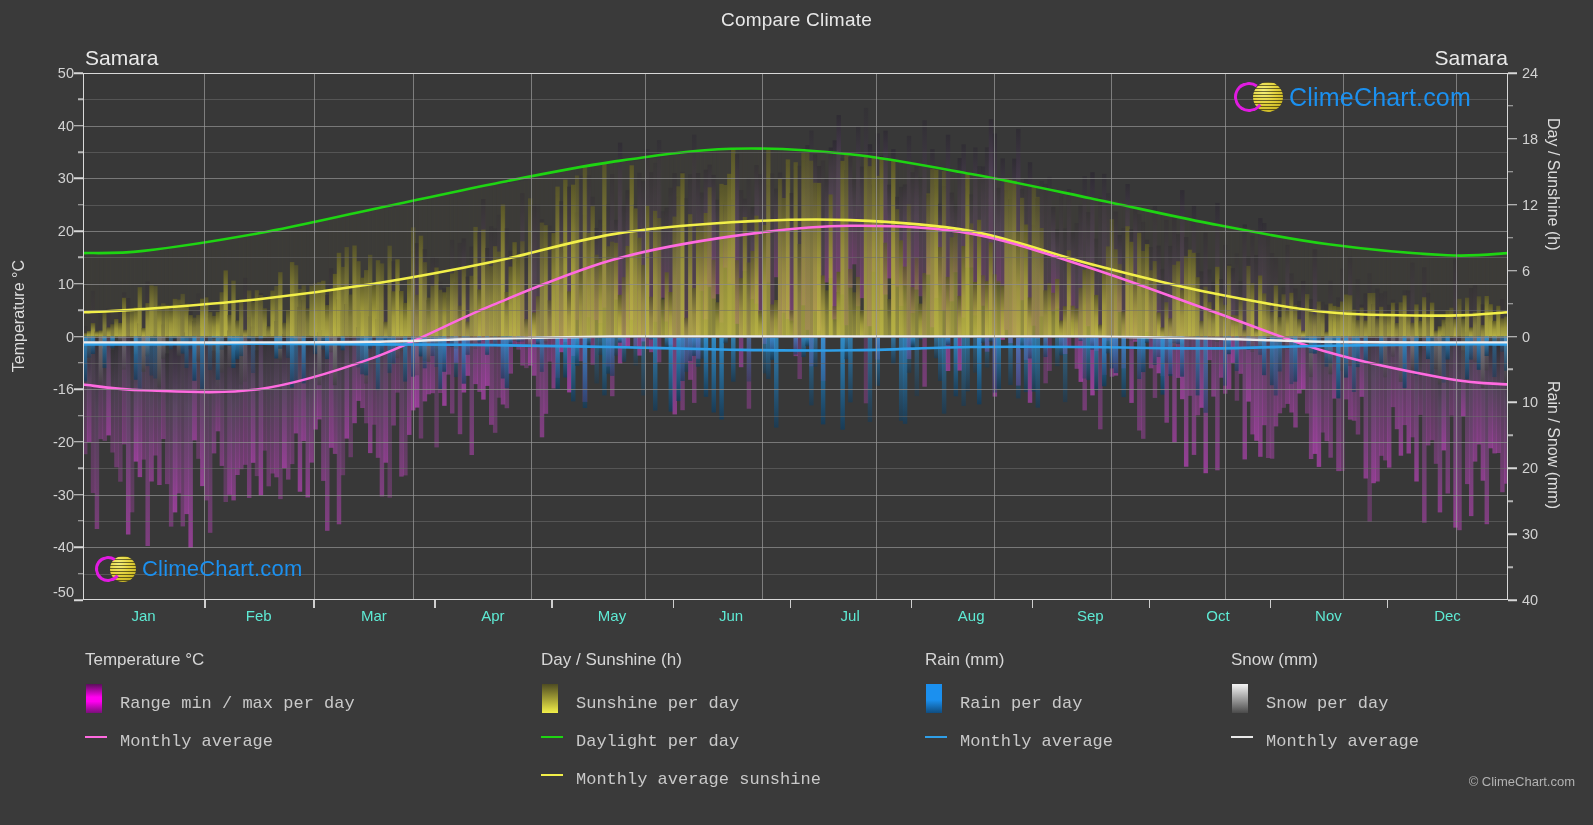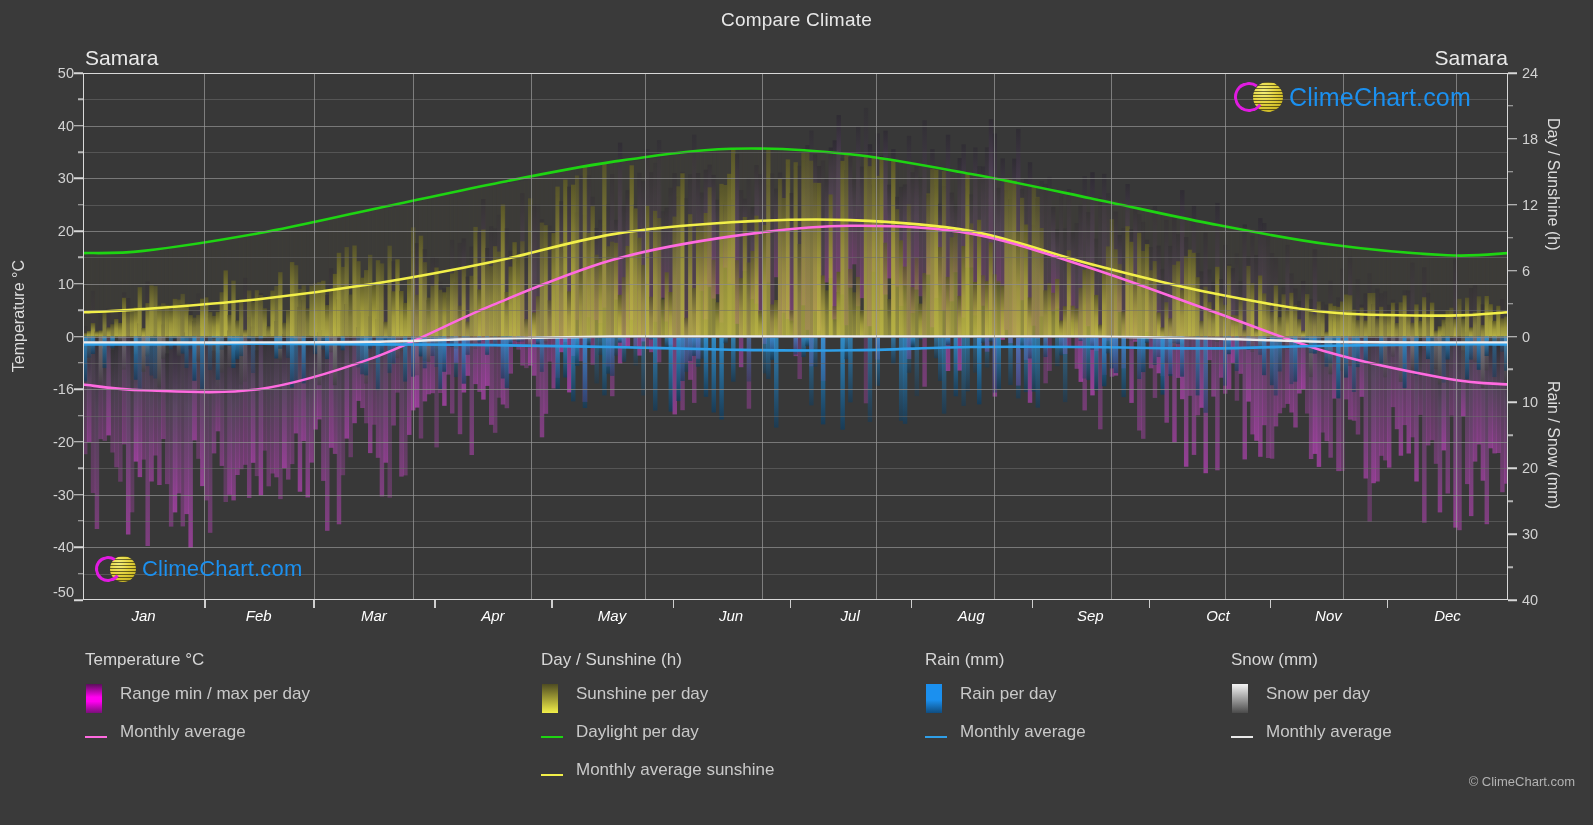--- a/index.html
+++ b/index.html
@@ -106,24 +106,23 @@
     position: absolute;
     left: 1508px; width: 9px; height: 1.5px; background: #d8d8d8;
     transform: translateY(-50%);
   }
   .tickmark-r.minor { left:1508px; width:5px; background:#b4b4b4; }
 
   .xtick-label {
     position: absolute;
     top: 607px;
     font-size: 15px;
-    color: #ffffff;
+    color: #5eead4;
     transform: translateX(-50%);
     white-space: nowrap;
-    font-style: italic;
   }
   .xtickmark {
     position:absolute; top:600px; height:8px; width:1.5px; background:#cfcfcf;
   }
 
   .axis-title-left {
     position: absolute;
     left: 10px;
     top: 260px;
     font-size: 16px;
@@ -163,23 +162,24 @@
   }
   .legend-col { position: absolute; top: 0; }
   .legend-head {
     font-size: 17px;
     color: #d6d6d6;
     margin-bottom: 14px;
     white-space: nowrap;
   }
   .legend-row {
     display: flex;
-    align-items: flex-start;
+    align-items: flex-end;
     height: 29px;
     margin-bottom: 9px;
+    font-family: Liberation Mono, monospace;
   }
   .legend-key {
     width: 26px;
     min-width: 26px;
     height: 29px;
     margin-right: 9px;
     position: relative;
   }
   .swatch {
     width: 16px; height: 29px;

